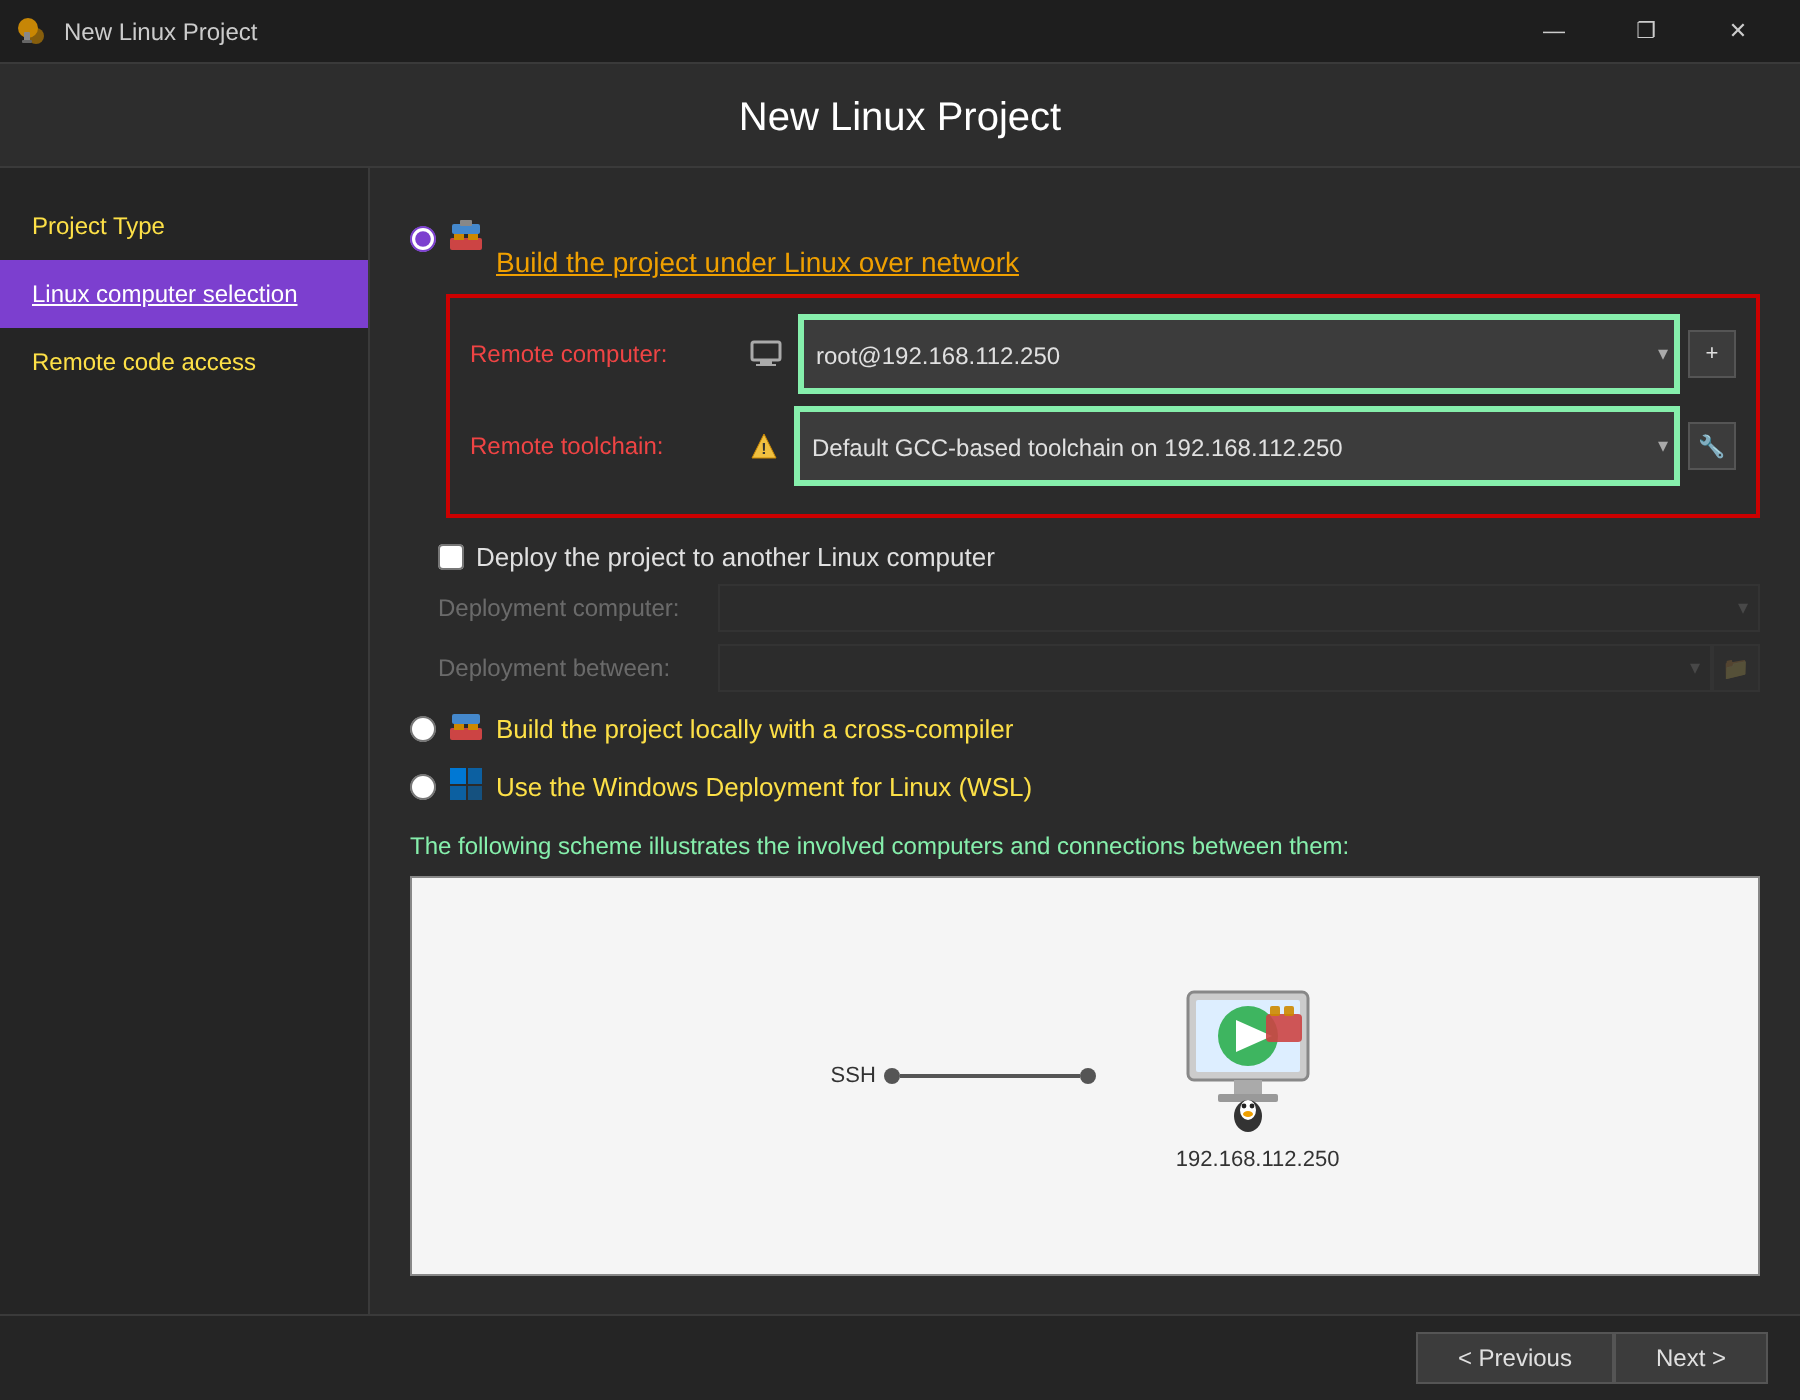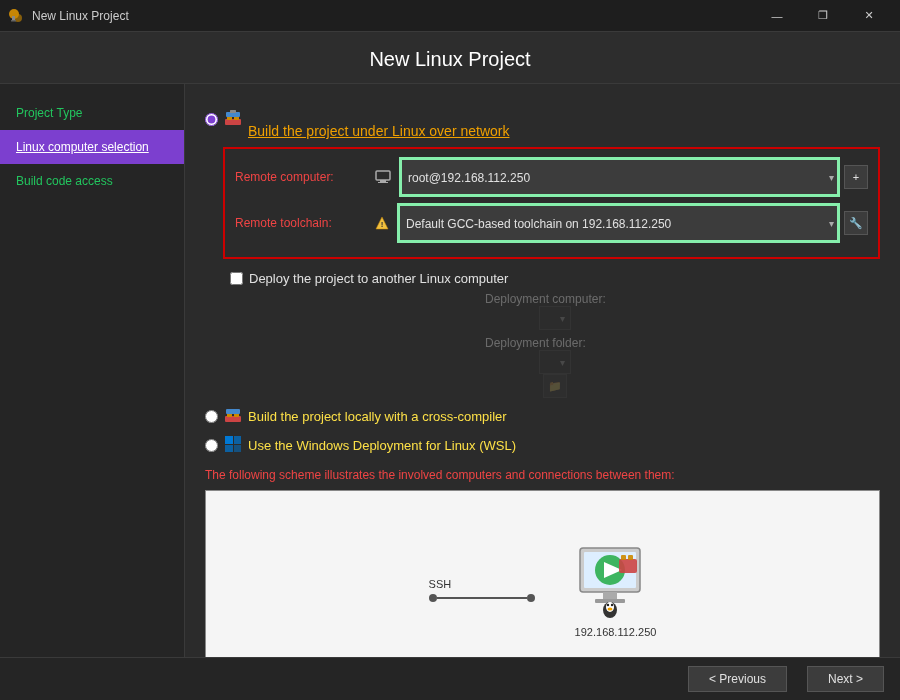--- a/index.html
+++ b/index.html
@@ -81,21 +81,21 @@
     
     .sidebar {
       width: 185px;
       background: #252525;
       border-right: 1px solid #3a3a3a;
       padding: 12px 0;
     }
     .sidebar-item {
       padding: 10px 16px;
       font-size: 12px;
-      color: #22c55e;
+      color: #fde047;
       cursor: pointer;
     }
     .sidebar-item.active {
       background: #7c3fcf;
       color: #ffffff;
       text-decoration: underline;
     }
 
     
     .main-content {
@@ -194,37 +194,36 @@
       display: flex;
       align-items: center;
       justify-content: center;
       cursor: pointer;
       font-size: 11px;
       flex-shrink: 0;
     }
 
     
     .deploy-section {
-      margin-left: 25px;
+      margin-left: 14px;
       margin-bottom: 8px;
     }
     .checkbox-row {
       display: flex;
       align-items: center;
       margin-bottom: 6px;
     }
     .checkbox-row input[type="checkbox"] {
       margin-right: 6px;
     }
     .disabled-field-row {
       display: flex;
       align-items: center;
       margin-bottom: 6px;
       opacity: 0.5;
-      flex-direction: column;
     }
     .disabled-field-label {
       width: 140px;
       font-size: 12px;
       color: #aaaaaa;
       flex-shrink: 0;
     }
     .disabled-select-wrapper {
       flex: 1;
       position: relative;
@@ -249,21 +248,21 @@
       top: 50%;
       transform: translateY(-50%);
       color: #666;
       pointer-events: none;
       font-size: 10px;
     }
 
     
     .diagram-label {
       font-size: 12px;
-      color: #ef4444;
+      color: #86efac;
       margin-bottom: 8px;
       margin-top: 8px;
     }
     .diagram-box {
       background: #f5f5f5;
       border: 1px solid #888;
       padding: 16px;
       display: flex;
       align-items: center;
       justify-content: center;
@@ -282,39 +281,39 @@
       align-items: center;
       gap: 8px;
     }
     .computer-label {
       font-size: 11px;
       color: #333;
       text-align: center;
     }
     .ssh-line {
       display: flex;
-      flex-direction: column;
-      align-items: flex-start;
+      flex-direction: row;
+      align-items: center;
       gap: 4px;
     }
     .ssh-label {
       font-size: 11px;
       color: #333;
       font-weight: 500;
     }
 
     
     .dialog-footer {
       background: #252525;
       border-top: 1px solid #3a3a3a;
       padding: 8px 16px;
       display: flex;
       justify-content: flex-end;
       align-items: center;
-      gap: 20px;
+      gap: 0;
     }
     .footer-btn {
       padding: 5px 20px;
       font-size: 12px;
       background: #3c3c3c;
       border: 1px solid #555;
       color: #e0e0e0;
       cursor: pointer;
       outline: none;
     }
@@ -346,21 +345,21 @@
   <div class="dialog-body">
 
     <div class="sidebar">
       <div class="sidebar-item">
         <span>Project Type</span>
       </div>
       <div class="sidebar-item active">
         <span>Linux computer selection</span>
       </div>
       <div class="sidebar-item">
-        <span>Build code access</span>
+        <span>Remote code access</span>
       </div>
     </div>
 
     <div class="main-content">
 
       <div class="radio-option">
         <input type="radio" name="build-option" checked="" style="">
 
         <span class="option-icon">
           <svg width="18" height="18" viewBox="0 0 18 18">
@@ -421,21 +420,21 @@
           <input type="checkbox" style="">
           <span>Deploy the project to another Linux computer</span>
         </div>
         <div class="disabled-field-row">
           <span class="disabled-field-label">Deployment computer:</span>
           <div class="disabled-select-wrapper">
             <select disabled=""></select>
           </div>
         </div>
         <div class="disabled-field-row">
-          <span class="disabled-field-label">Deployment folder:</span>
+          <span class="disabled-field-label">Deployment between:</span>
           <div class="disabled-select-wrapper">
             <select disabled=""></select>
           </div>
           <button class="field-btn" style="opacity:0.4;">📁</button>
         </div>
       </div>
 
       <div class="radio-option" style="margin-top:6px;">
         <input type="radio" name="build-option" style="">
         <span class="option-icon">

